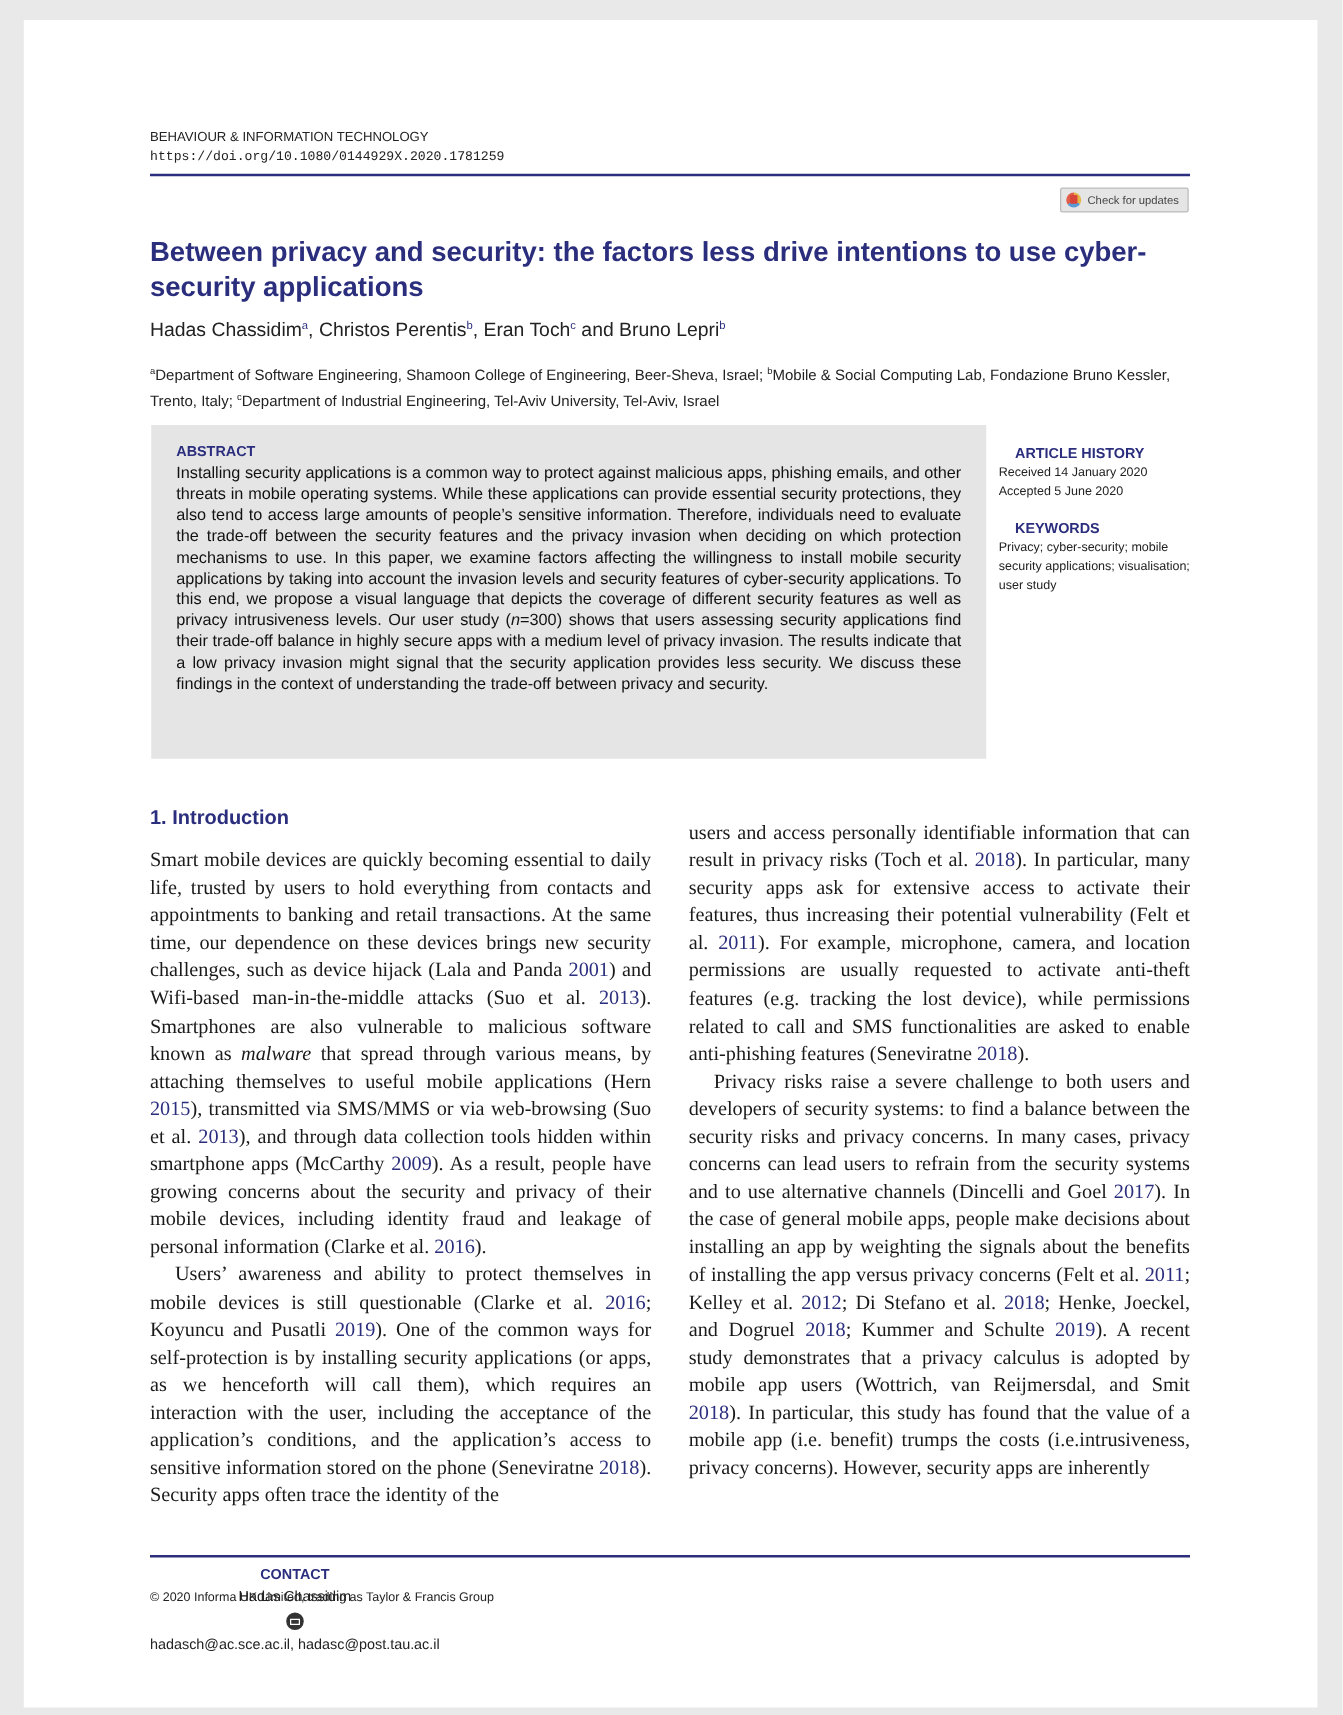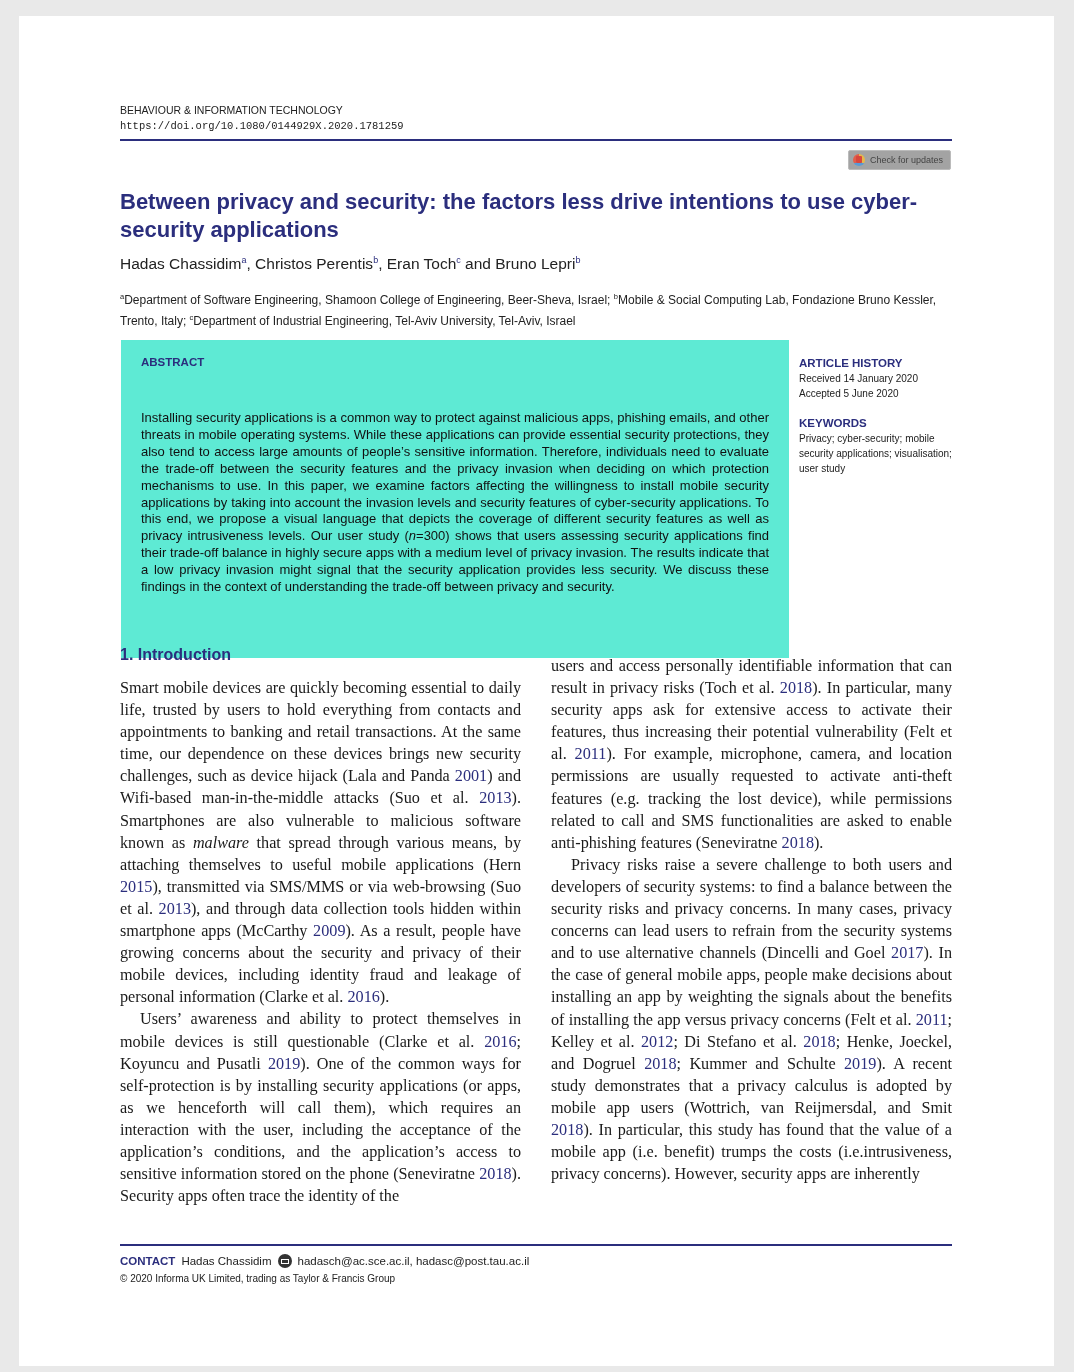--- a/index.html
+++ b/index.html
@@ -38,21 +38,21 @@
   }
   .logo-text-sub {
     position: absolute; left: 51px; top: 26px;
     font-size: 8.5px; color: #333; white-space: nowrap;
   }
   .header-rule {
     left: 101px; top: 123px; width: 832px; height: 2px; background: #2b2e7d;
   }
   .check-updates {
     left: 829px; top: 134px; width: 103px; height: 20px;
-    border: 1px solid #bbb; border-radius: 2px; background: #a3a3a3;
+    border: 1px solid #bbb; border-radius: 2px; background: #e5e5e5;
     box-sizing: border-box; font-size: 9px; color: #444;
     display: flex; align-items: center; padding-left: 4px; gap: 5px;
   }
   .check-icon {
     width: 12px; height: 12px; border-radius: 50%;
     background: conic-gradient(#e6b84a 0 35%, #5a9bd5 35% 65%, #e25d4a 65% 100%);
     position: relative;
   }
   .check-icon::after {
     content: ""; position: absolute; left: 3px; top: 2px; width: 6px; height: 7px;
@@ -65,34 +65,34 @@
   .authors {
     left: 101px; top: 239px; font-size: 15.5px; color: #222;
   }
   .authors sup { font-size: 9px; color: #2b2e7d; }
   .affil {
     left: 101px; top: 272px; width: 835px;
     font-size: 12px; line-height: 17px; color: #222;
   }
   .affil sup { font-size: 7.5px; }
   .abstract-box {
-    left: 102px; top: 324px; width: 668px; height: 318px;
-    background: #5eead4;
+    left: 102px; top: 324px; width: 668px; height: 267px;
+    background: #e5e5e5;
   }
   .abstract-heading {
     position: absolute; left: 20px; top: 16px;
     font-size: 11.5px; font-weight: bold; color: #2b2e7d;
   }
   .abstract-text {
     position: absolute; left: 20px; top: 30px; width: 628px;
-    font-size: 13px; line-height: 16.9px; text-align: justify; color: #111; margin-top: 40px;
+    font-size: 13px; line-height: 16.9px; text-align: justify; color: #111;
   }
   .side-col { left: 780px; top: 340px; width: 160px; }
   .side-heading {
-    font-size: 11.5px; font-weight: bold; color: #2b2e7d; line-height: 15px;
+    font-size: 11.5px; font-weight: bold; color: #2b2e7d; line-height: 15px; margin-left: 13px;
   }
   .side-text { font-size: 10px; line-height: 15px; color: #222; }
   .side-gap { height: 15px; }
   .section-heading {
     left: 101px; top: 630px; font-size: 16px; font-weight: bold; color: #2b2e7d;
   }
   .col {
     width: 401px;
     font-family: "Liberation Serif", serif;
     font-size: 16.2px; line-height: 22.1px; text-align: justify;
@@ -102,21 +102,21 @@
   .col p { margin: 0; }
   .col p.indent { text-indent: 20px; }
   .col .cite { color: #2b2e7d; }
   .col-left { left: 101px; top: 661px; }
   .col-right { left: 532px; top: 639px; font-family: Liberation Serif, serif; }
   .footer-rule {
     left: 101px; top: 1228px; width: 832px; height: 2px; background: #2b2e7d;
   }
   .contact {
     left: 101px; top: 1238px; font-size: 11.5px; color: #222;
-    display: flex; align-items: center; gap: 6px;
+    display: flex; align-items: center; gap: 6px; flex-direction: column;
   }
   .contact-label { font-weight: bold; color: #2b2e7d; }
   .mail-icon {
     width: 14px; height: 14px; border-radius: 50%; background: #333;
     display: inline-flex; align-items: center; justify-content: center;
   }
   .mail-icon::before {
     content: ""; width: 8px; height: 5px; border: 1px solid #fff; box-sizing: border-box;
   }
   .copyright {

